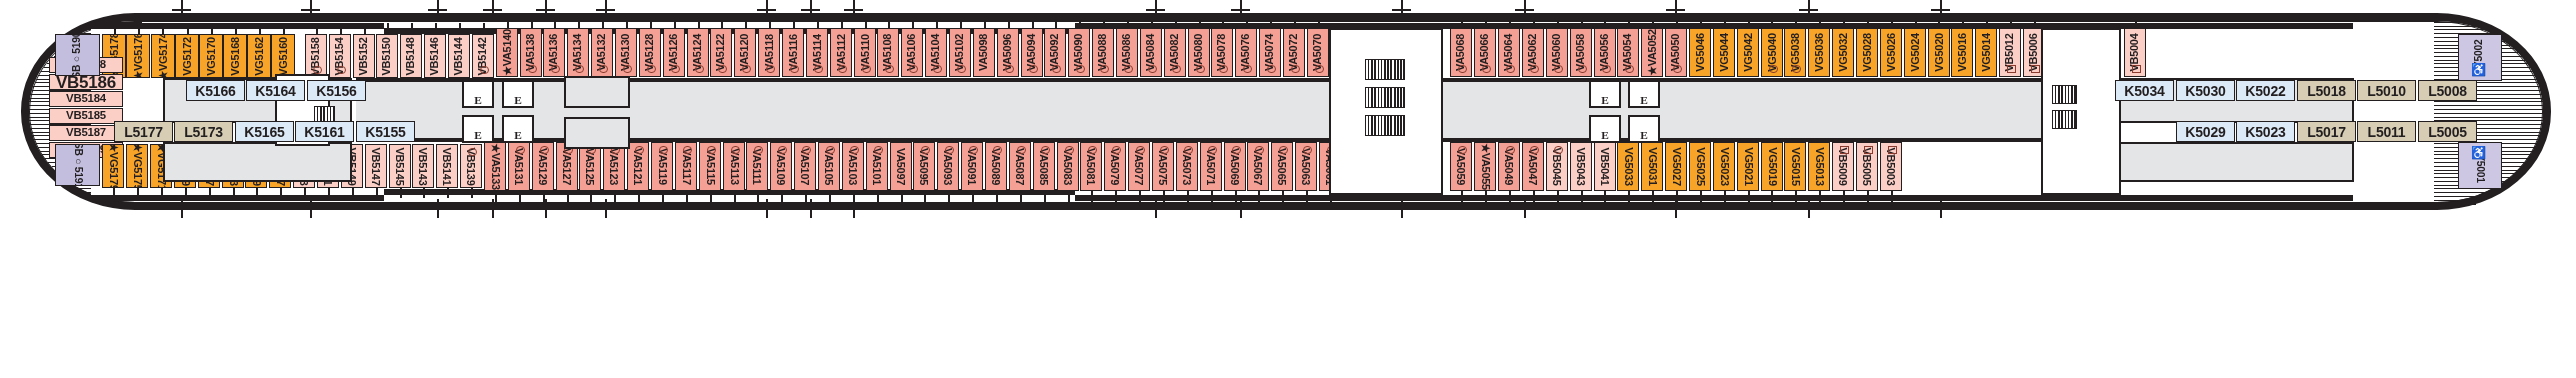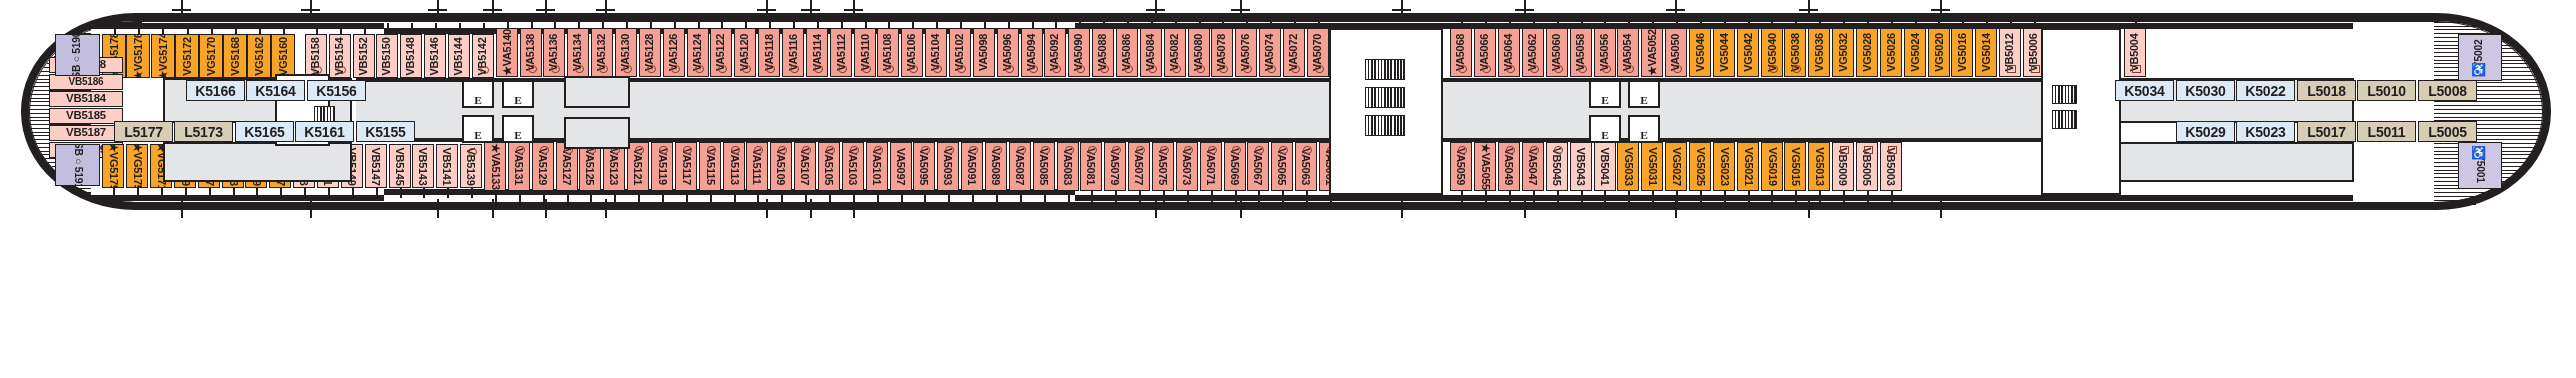--- a/index.html
+++ b/index.html
@@ -268,21 +268,21 @@
       </div>
       <div class="stem" style="left: 259px; top: 23px; height: 11.4px;"></div>
       <div class="cab vert c-vg" style="left: 271px; top: 34px; width: 24px; height: 44px;">
         <span>VG5160</span>
       </div>
       <div class="stem" style="left: 283px; top: 23px; height: 11.4px;"></div>
       <div class="cab horiz c-vb" style="left: 49px; top: 57px; width: 74px; height: 16px;">
         <span style="font-size: 11.4px;">VB5188</span>
       </div>
       <div class="cab horiz c-vb" style="left: 49px; top: 74px; width: 74px; height: 16px;">
-        <span style="font-size: 10px;">VB5186</span>
+        <span style="font-size: 17px;">VB5186</span>
       </div>
       <div class="cab horiz c-vb" style="left: 49px; top: 91px; width: 74px; height: 16px;">
         <span style="font-size: 11.4px;">VB5184</span>
       </div>
       <div class="cab horiz c-vb" style="left: 49px; top: 108px; width: 74px; height: 16px;">
         <span style="font-size: 11.4px;">VB5185</span>
       </div>
       <div class="cab horiz c-vb" style="left: 49px; top: 125px; width: 74px; height: 16px;">
         <span style="font-size: 11.4px;">VB5187</span>
       </div>

